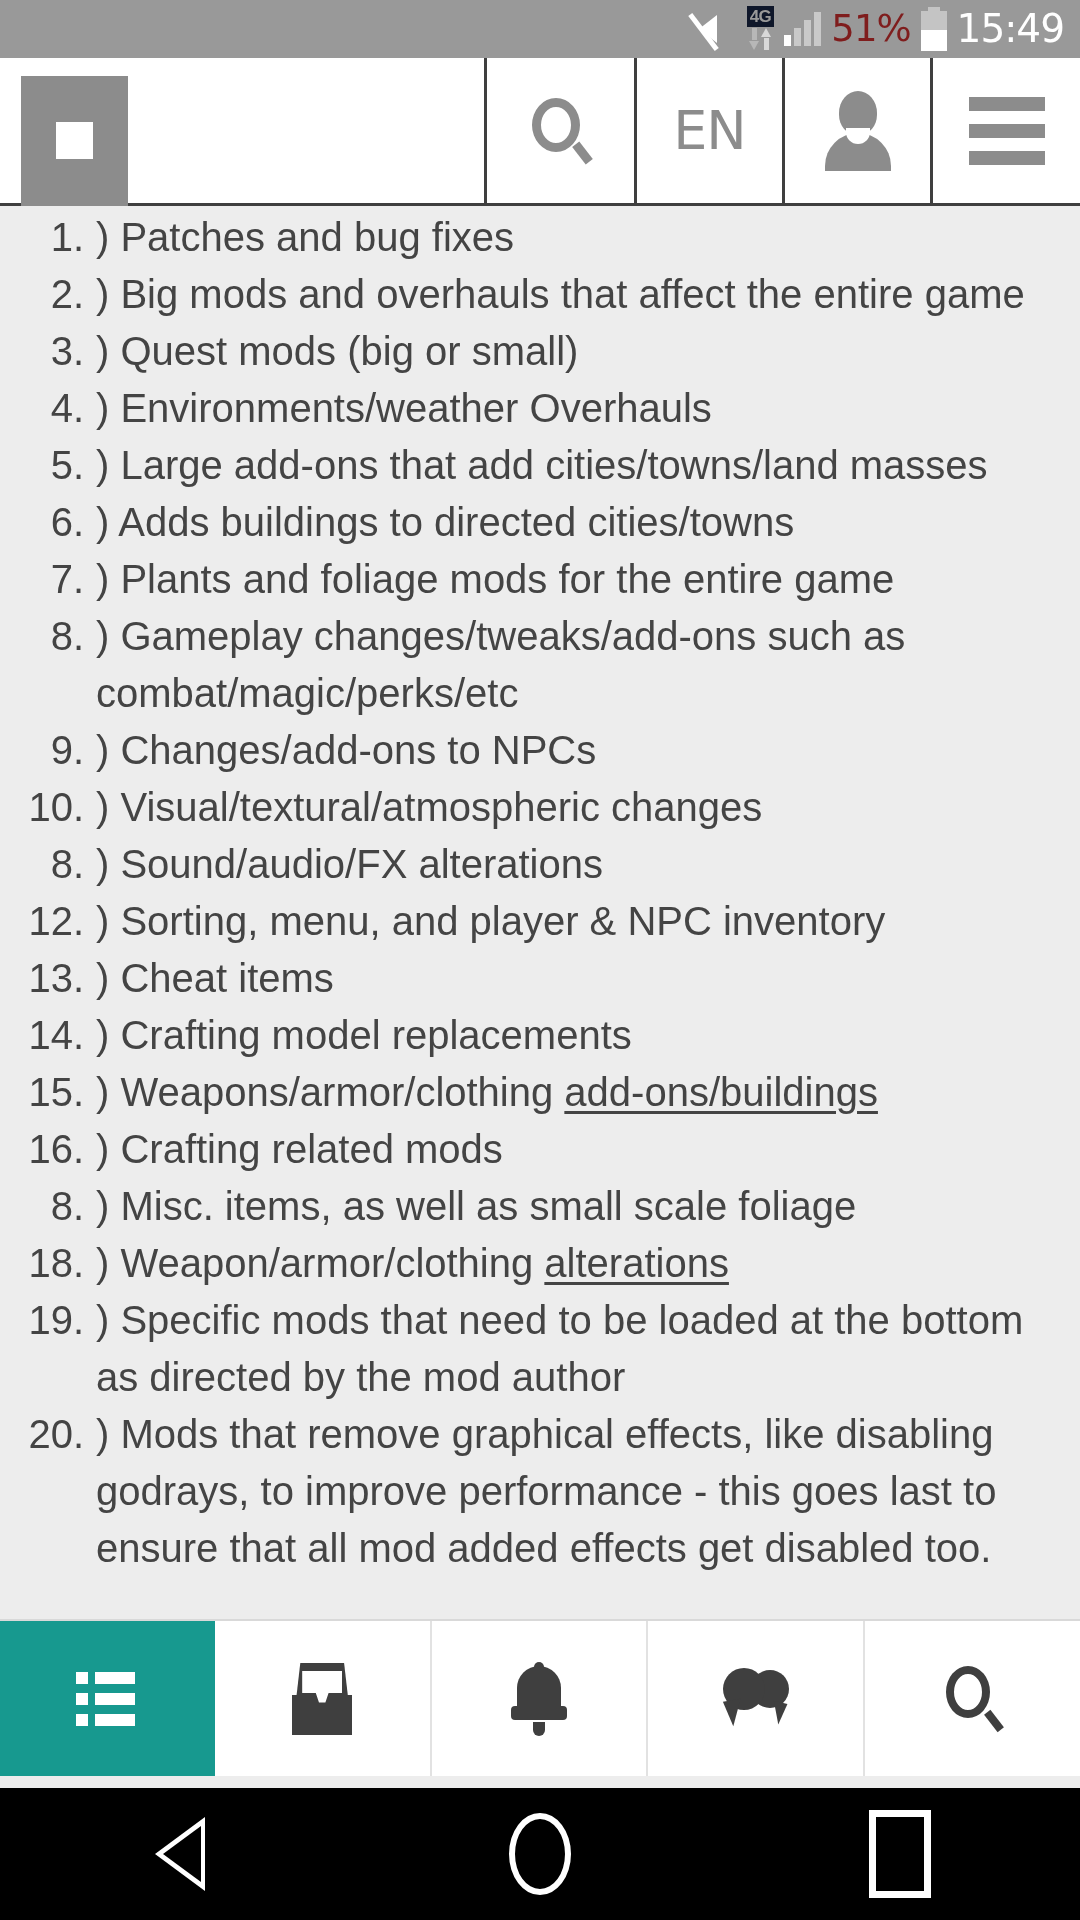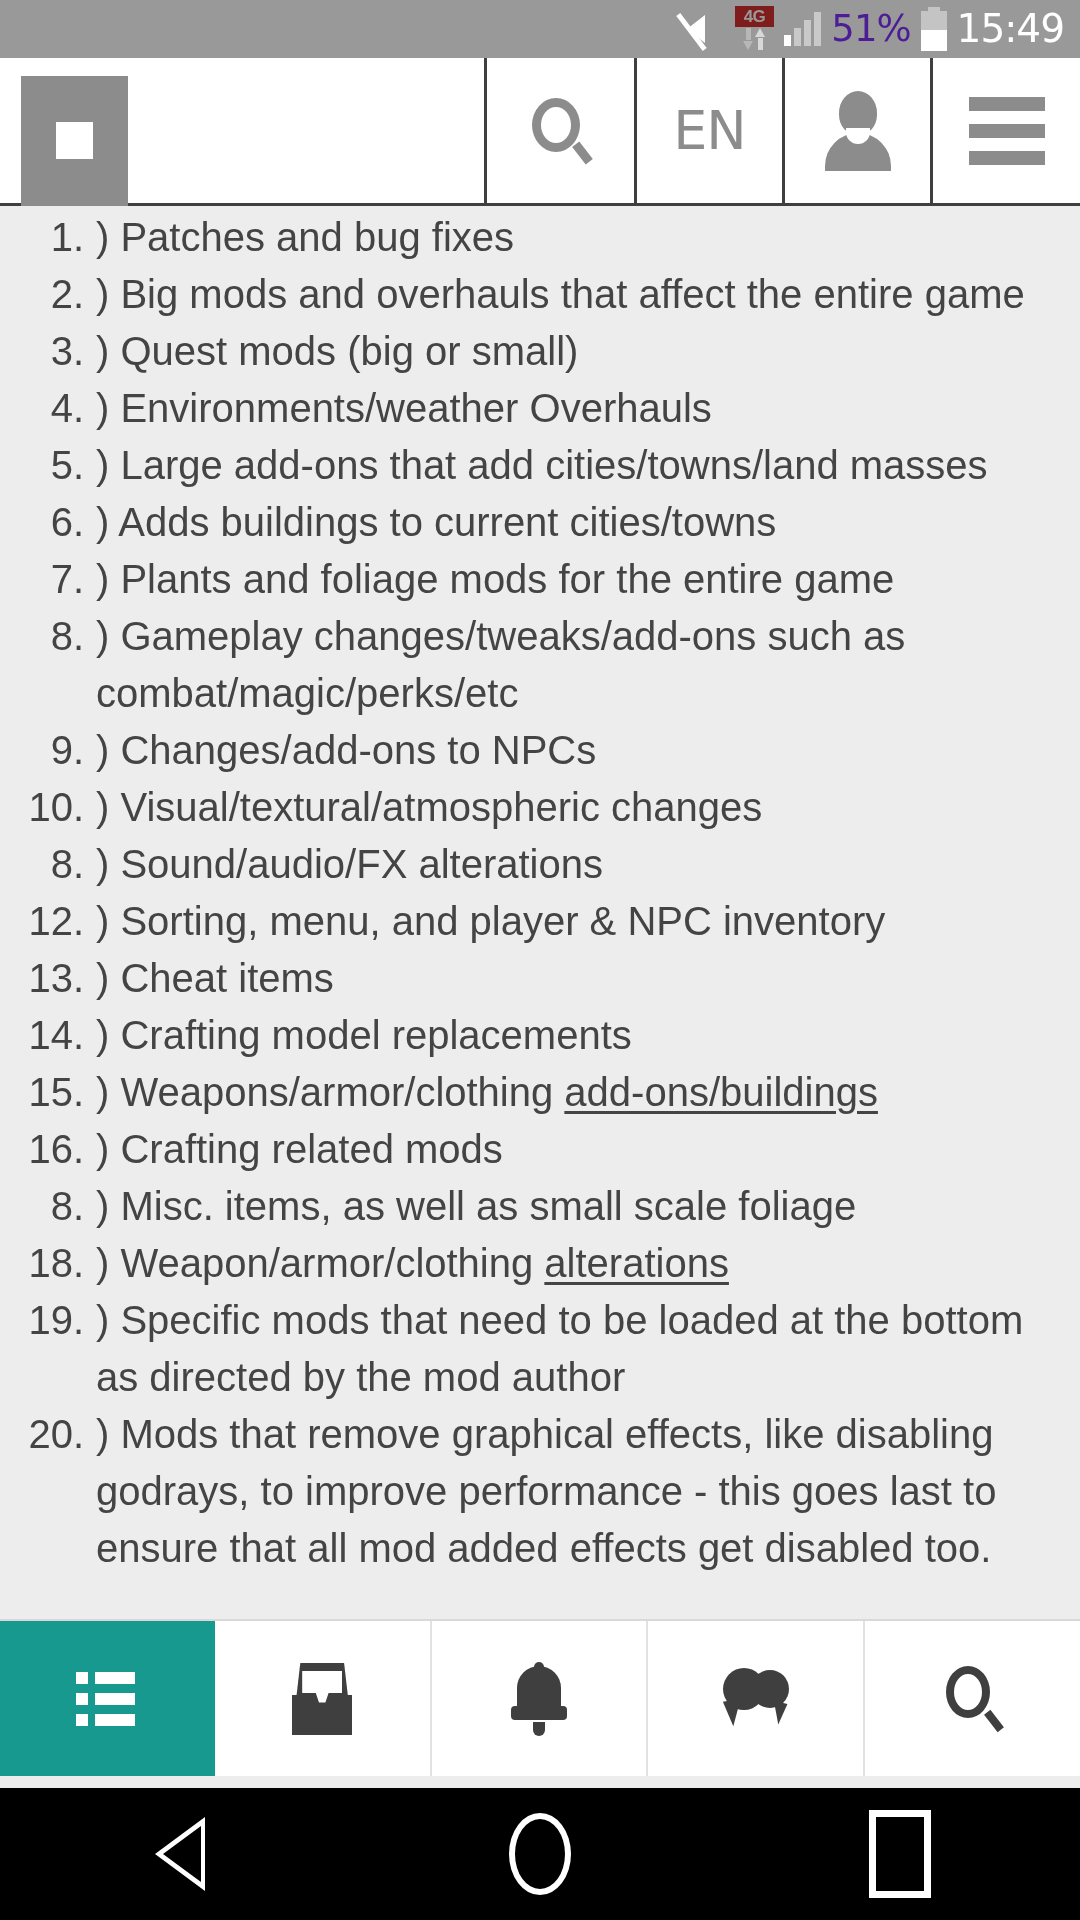--- a/index.html
+++ b/index.html
@@ -46,26 +46,26 @@
     width: 5px; height: 44px;
     background: #ffffff;
     transform: rotate(-37deg);
     transform-origin: center;
   }
   .sb-4g {
     display: flex; flex-direction: column; align-items: center;
     height: 46px; justify-content: flex-start;
   }
   .sb-4g-box {
-    background: #7f1d1d;
+    background: #0f172a;
     color: #999999;
     font-size: 17px;
     font-weight: bold;
     line-height: 19px;
-    padding: 1px 9px;
+    padding: 1px 3px;
     letter-spacing: -0.5px;
     font-family: "Liberation Sans", sans-serif;
   }
   .sb-arrows {
     display: flex; gap: 1px; margin-top: 1px;
   }
   .arrow-wrap { width: 11px; height: 22px; position: relative; }
   .arrow-wrap .stem { position: absolute; left: 3px; width: 5px; height: 12px; background: #b7b7b7; }
   .arrow-wrap .head { position: absolute; left: 0; width: 0; height: 0; border-left: 5.5px solid transparent; border-right: 5.5px solid transparent; }
   .arrow-down .stem { top: 0; }
@@ -74,21 +74,21 @@
   .arrow-up .head { top: 0; border-bottom: 9px solid #d8d8d8; }
 
   .sb-signal { display: flex; align-items: flex-end; gap: 3px; height: 34px; }
   .sb-signal i { display: block; width: 7px; background: #ffffff; }
   .sb-signal i:nth-child(1) { height: 11px; background:#ffffff; }
   .sb-signal i:nth-child(2) { height: 18px; background:#c9c9c9; }
   .sb-signal i:nth-child(3) { height: 26px; background:#c9c9c9; }
   .sb-signal i:nth-child(4) { height: 34px; background:#c9c9c9; }
 
   .sb-pct {
-    color: #4c1d95;
+    color: #7f1d1d;
     font-size: 37px;
     font-family: "DejaVu Sans", sans-serif;
     letter-spacing: -1px;
     line-height: 38px;
   }
   .sb-batt {
     width: 26px; height: 44px;
     position: relative;
   }
   .sb-batt .nub { position: absolute; left: 7px; top: 0; width: 12px; height: 4px; background: #c4c4c4; }
@@ -462,21 +462,21 @@
         <li>
           <span class="num">4.</span>
           <span class="txt">) Environments/weather Overhauls</span>
         </li>
         <li>
           <span class="num">5.</span>
           <span class="txt">) Large add-ons that add cities/towns/land masses</span>
         </li>
         <li>
           <span class="num">6.</span>
-          <span class="txt">) Adds buildings to current cities/towns</span>
+          <span class="txt">) Adds buildings to directed cities/towns</span>
         </li>
         <li>
           <span class="num">7.</span>
           <span class="txt">) Plants and foliage mods for the entire game</span>
         </li>
         <li>
           <span class="num">8.</span>
           <span class="txt">) Gameplay changes/tweaks/add-ons such as combat/magic/perks/etc</span>
         </li>
         <li>

